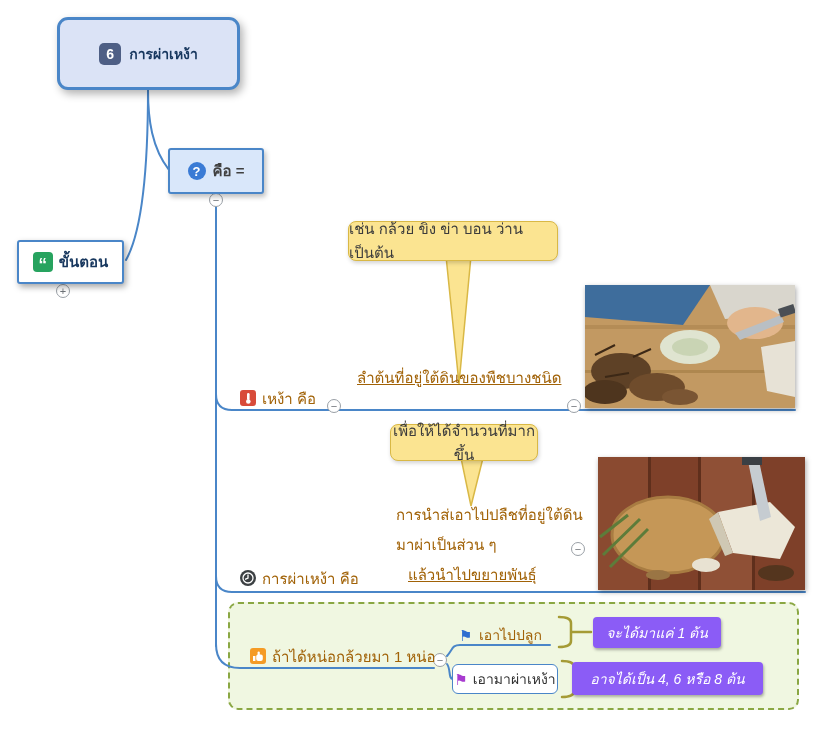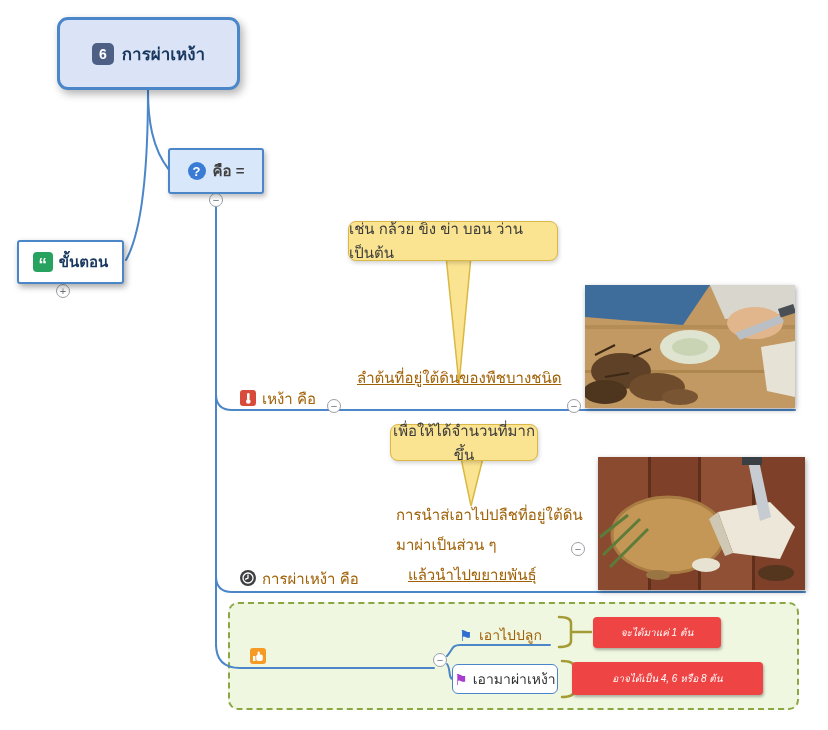--- a/index.html
+++ b/index.html
@@ -22,21 +22,21 @@
             display:flex;align-items:center;justify-content:center;
             font-size:11px;line-height:11px;cursor:pointer;}
 
   
   .main-box{position:absolute;left:57px;top:17px;width:183px;height:73px;z-index:4;
             background:#dbe3f6;border:3px solid #4a86c8;border-radius:11px;box-sizing:border-box;
             display:flex;align-items:center;justify-content:center;gap:8px;
             box-shadow:3px 4px 8px rgba(0,0,0,.30);}
   .main-badge{width:22px;height:22px;background:#4e5f85;border-radius:5px;color:#fff;
               font-weight:bold;font-size:14px;display:flex;align-items:center;justify-content:center;}
-  .main-title{font-weight:bold;font-size:17px;color:#17375e;}
+  .main-title{font-weight:bold;font-size:14px;color:#17375e;}
 
   
   .steps-box{position:absolute;left:17px;top:240px;width:107px;height:44px;z-index:4;
              background:#ffffff;border:2px solid #4a86c8;border-radius:3px;box-sizing:border-box;
              display:flex;align-items:center;justify-content:center;gap:6px;
              box-shadow:2px 3px 6px rgba(0,0,0,.35);}
   .quote-ico{width:20px;height:20px;background:#27a35f;border-radius:4px;color:#fff;
              font-weight:bold;font-size:17px;line-height:26px;text-align:center;overflow:hidden;}
   .steps-label{font-weight:bold;font-size:15px;color:#17375e;}
 
@@ -62,22 +62,22 @@
 
   
   .split-box{position:absolute;left:452px;top:664px;width:106px;height:30px;z-index:4;
              background:#fff;border:1.5px solid #4a86c8;border-radius:6px;box-sizing:border-box;
              display:flex;align-items:center;justify-content:center;gap:5px;font-size:14px;color:#333;}
   .flag{font-size:15px;line-height:15px;}
   .flag-blue{color:#2f6fd0;}
   .flag-purple{color:#a83bd0;}
 
   
-  .summary{position:absolute;z-index:4;background:#ef4444;border-radius:4px;color:#fff;
-           font-size:10px;font-style:italic;display:flex;align-items:center;justify-content:center;
+  .summary{position:absolute;z-index:4;background:#8b5cf6;border-radius:4px;color:#fff;
+           font-size:14px;font-style:italic;display:flex;align-items:center;justify-content:center;
            box-shadow:1px 2px 3px rgba(0,0,0,.3);}
   .sum1{left:593px;top:617px;width:128px;height:31px;}
   .sum2{left:572px;top:662px;width:191px;height:33px;}
 </style>
 </head>
 <body>
 
 <div class="canvas">
 
   <div class="boundary"></div>
@@ -183,20 +183,21 @@
   <div class="topic-label" style="left:396px;top:503px;">การนำส่เอาไปปลืชที่อยู่ใต้ดิน</div>
   <div class="topic-label" style="left:396px;top:533px;">มาผ่าเป็นส่วน ๆ</div>
   <div class="topic-label" style="left:408px;top:563px;text-decoration:underline;">แล้วนำไปขยายพันธุ์</div>
 
   <svg class="node-ico" style="left:250px;top:648px;" viewBox="0 0 16 16">
     <rect width="16" height="16" rx="3" fill="#f59b25"></rect>
     <rect x="3" y="8" width="2.4" height="5" fill="#fff"></rect>
     <rect x="6.2" y="6.5" width="6.6" height="6.5" rx="2" fill="#fff"></rect>
     <rect x="7.6" y="3.5" width="2.2" height="4.5" rx="1.1" fill="#fff"></rect>
   </svg>
+  <div class="topic-label" style="left:272px;top:645px;">ถ้าได้หน่อกล้วยมา 1 หน่อ</div>
 
   <span class="flag flag-blue abs" style="left:459px;top:628px;z-index:4;">⚑</span>
   <div class="topic-label" style="left:479px;top:624px;font-size:14px;">เอาไปปลูก</div>
 
   <div class="split-box">
     <span class="flag flag-purple">⚑</span>
     <span>เอามาผ่าเหง้า</span>
   </div>
 
   <div class="summary sum1">จะได้มาแค่ 1 ต้น</div>

